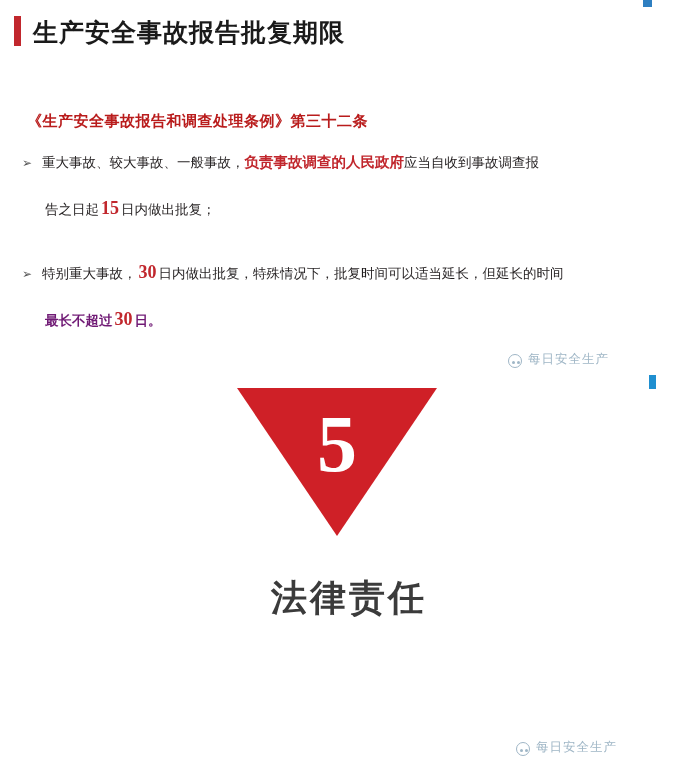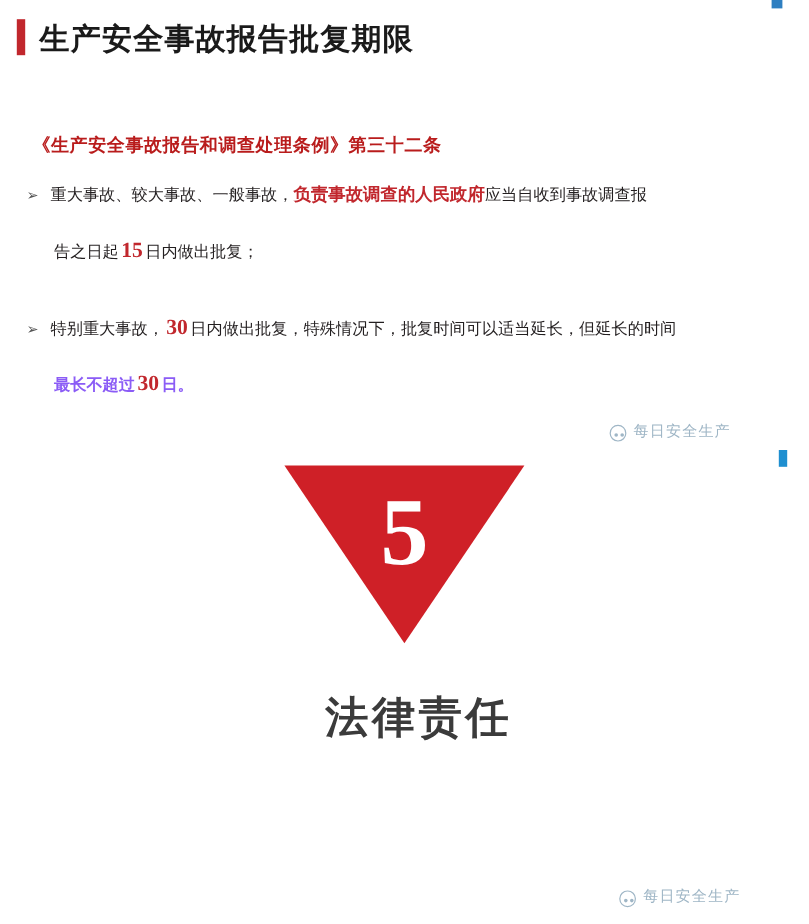--- a/index.html
+++ b/index.html
@@ -99,21 +99,21 @@
   .num-red {
     color: #c1272d;
     font-weight: bold;
     font-family: "Liberation Serif", serif;
     font-size: 18px;
     padding: 0 2px;
     margin-top: 36px;
   }
   .bold-black {
     font-weight: bold;
-    color: #8b5cf6;
+    color: #701a75;
   }
 
   
   .watermark {
     position: absolute;
     color: #9fb6c6;
     font-size: 12.5px;
     display: flex;
     align-items: flex-end;
     letter-spacing: 1px;

